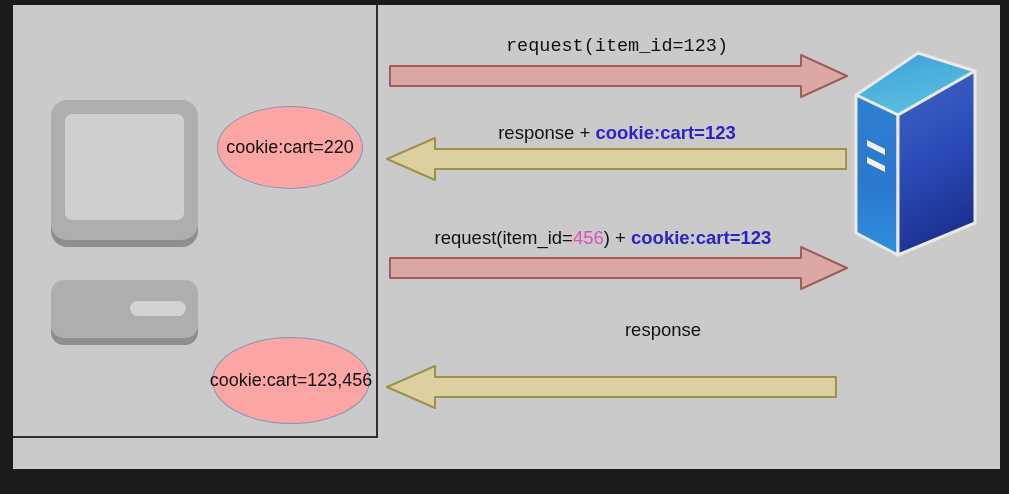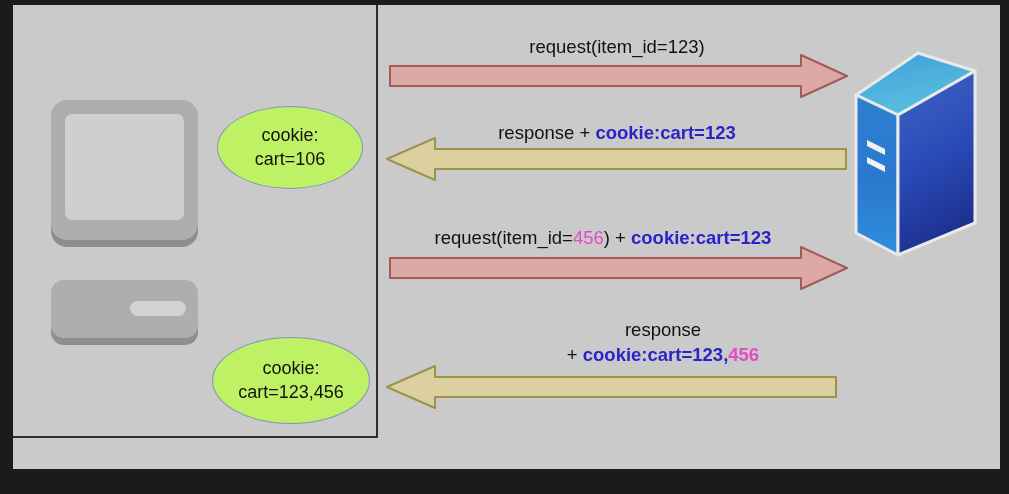--- a/index.html
+++ b/index.html
@@ -99,26 +99,26 @@
     top: 21px;
     width: 56px;
     height: 15px;
     background: #d2d2d2;
     border-radius: 8px;
   }
 
   
   .cookie {
     position: absolute;
-    background: #bef264;
+    background: #fca5a5;
     border: 1.5px solid #8195b8;
     border-radius: 50%;
     box-sizing: border-box;
     display: flex;
-    flex-direction: column;
+    flex-direction: row;
     align-items: center;
     justify-content: center;
     color: #131313;
     font-size: 18px;
     line-height: 1.32;
     text-align: center;
   }
   #cookie-1 {
     left: 204px;
     top: 101px;
@@ -182,29 +182,29 @@
       <div class="monitor">
         <div class="screen"></div>
       </div>
       <div class="base">
         <div class="base-slot"></div>
       </div>
     </div>
 
     <div id="cookie-1" class="cookie">
       <span>cookie:</span>
-      <span>cart=106</span>
+      <span>cart=220</span>
     </div>
 
     <div id="cookie-2" class="cookie">
       <span>cookie:</span>
       <span>cart=123,456</span>
     </div>
 
-    <div class="label" style="left:379px; top:30px; width:450px;">
+    <div class="label" style="left:379px; top:30px; width:450px;font-family:Liberation Mono, monospace;">
       <span>request(item_id=123)</span>
     </div>
     <div class="arrow" style="left:376px; top:48px;">
       <svg width="460" height="46" viewBox="0 0 460 46">
         <polygon points="1,13 412,13 412,2 458,23 412,44 412,33 1,33" fill="#dba8a6" stroke="#a05b5b" stroke-width="2" stroke-linejoin="round"></polygon>
       </svg>
     </div>
 
     <div class="label" style="left:379px; top:116px; width:450px;">
       <span>response + </span><span class="blue">cookie:cart=123</span>
@@ -219,21 +219,20 @@
       <span>request(item_id=</span><span class="pink-plain">456</span><span>) + </span><span class="blue">cookie:cart=123</span>
     </div>
     <div class="arrow" style="left:376px; top:240px;">
       <svg width="460" height="46" viewBox="0 0 460 46">
         <polygon points="1,13 412,13 412,2 458,23 412,44 412,33 1,33" fill="#dba8a6" stroke="#a05b5b" stroke-width="2" stroke-linejoin="round"></polygon>
       </svg>
     </div>
 
     <div class="label" style="left:470px; top:313px; width:360px;">
       <div>response</div>
-      <div><span>+ </span><span class="blue">cookie:cart=123,</span><span class="pink">456</span></div>
     </div>
     <div class="arrow" style="left:372px; top:359px;">
       <svg width="462" height="46" viewBox="0 0 462 46">
         <polygon points="451,13 50,13 50,2 2,23 50,44 50,33 451,33" fill="#ddd0a0" stroke="#9d9348" stroke-width="2" stroke-linejoin="round"></polygon>
       </svg>
     </div>
 
     <div id="server">
       <svg width="127" height="250" viewBox="0 0 127 250">
         <defs>

